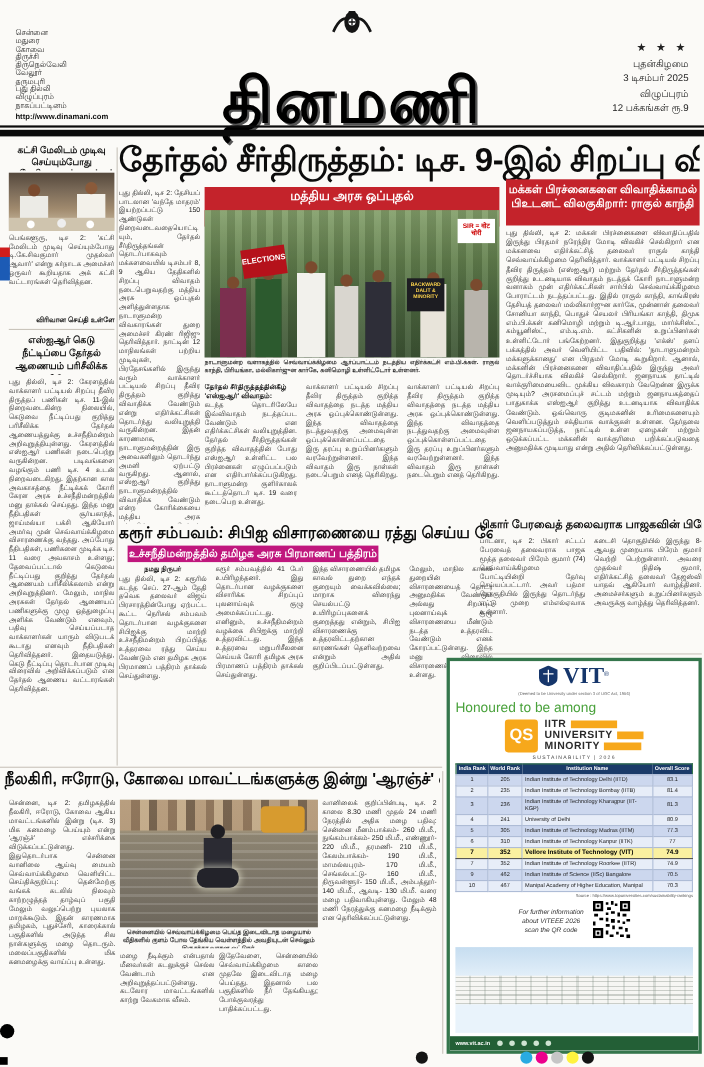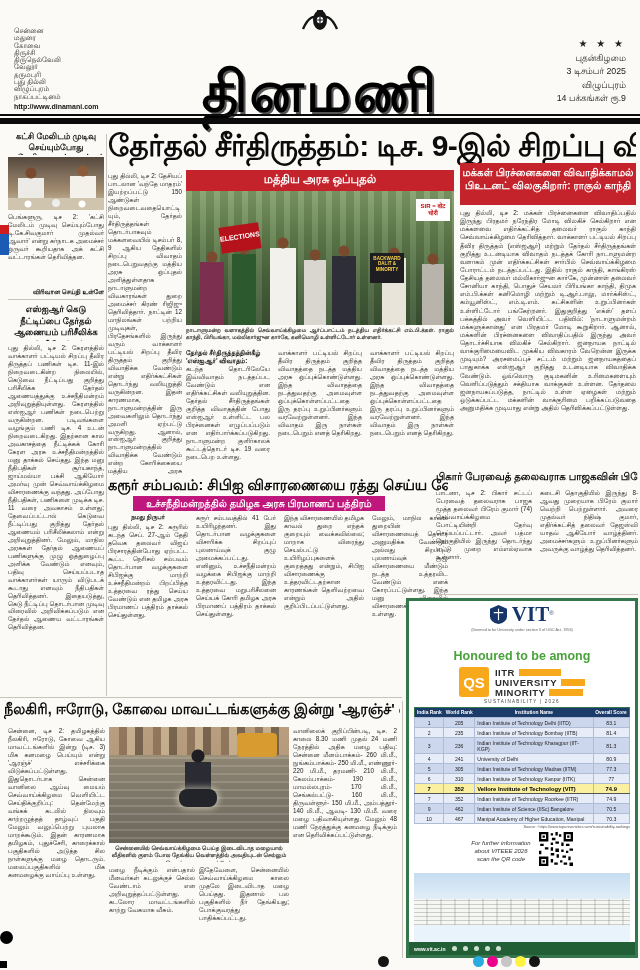--- a/index.html
+++ b/index.html
@@ -28,21 +28,21 @@
   
   .redbox { background: #c4232b; color: #fff; font-weight: bold; text-align: center; overflow: hidden; }
   .magbox { background: #c0177d; color: #fff; font-weight: bold; text-align: center; overflow: hidden; }
   
   #vit-ad { position: absolute; left: 406px; top: 598px; width: 232px; height: 360px;
             background: #fff; border: 3px solid #35764c; overflow: hidden; }
   #vit-ad .inner { padding: 3px 5px 0 5px; }
   .vit-name { font-family: "Liberation Serif", serif; font-size: 21px; font-weight: bold; color: #16366b; line-height: 1; }
   .vit-full { font-size: 7.4px; font-weight: bold; color: #16366b; border-top: 1px solid #16366b; display: inline-block; padding-top: 1px; }
   .vit-deemed { font-size: 3.8px; color: #666; }
-  .honoured { font-size: 12.5px; font-weight: bold; color: #4aa23c; text-align: center; margin-top: 17px; }
+  .honoured { font-size: 12.5px; font-weight: normal; color: #4aa23c; text-align: left; margin-top: 3px; }
   .bigleague { font-size: 16.5px; font-weight: 900; color: #1c512e; text-align: center; letter-spacing: .5px; }
   .qs-box { width: 30px; height: 30px; background: #f7a81b; border-radius: 3px; color: #fff;
             font-weight: 900; font-size: 15px; display: flex; align-items: center; justify-content: center; }
   .qs-line { display: flex; align-items: center; gap: 4px; height: 10px; }
   .qs-word { font-size: 9.5px; font-weight: 900; color: #2b2b2b; letter-spacing: .5px; }
   .qs-bar { height: 7px; background: #f7a81b; }
   .sustain { font-size: 4.6px; letter-spacing: 1.2px; color: #444; text-align: center; margin-top: 2px; }
   table.rank { width: 100%; border-collapse: collapse; margin-top: 3px; border: 1px solid #35764c; }
   table.rank th { background: #1b3b69; color: #fff; font-size: 4.9px; padding: 2px 1px; }
   table.rank td { font-size: 5.1px; padding: 1.5px 2px; border: .5px solid #aebcd6; text-align: center; color: #222; }
@@ -85,21 +85,21 @@
         <path d="M17 12 h6 M20 9 v6" stroke="#151515" stroke-width="1.2"></path>
       </svg>
   </span>
   <div id="logo" class="abs" style="left:150px;top:30px;width:340px;margin-top:34px;">தினமணி</div>
 
   <div id="mast-right" class="abs" style="right:14px;top:36px;width:120px;">
     <div id="mast-stars">★ ★ ★</div>
     <div>புதன்கிழமை</div>
     <div>3 டிசம்பர் 2025</div>
     <div>விழுப்புரம்</div>
-    <div>14 பக்கங்கள் ரூ.9</div>
+    <div>12 பக்கங்கள் ரூ.9</div>
   </div>
   <div class="blackbar" style="top:114px;height:1.5px;"></div>
   <div class="blackbar" style="top:117.5px;height:6px;"></div>
 </div>
 
 <div>
   <div class="abs hd" style="left:8px;top:132px;width:96px;height:23px;font-size:8.2px;line-height:1.3;text-align:center;">கட்சி மேலிடம் முடிவு செய்யும்போது டி.கே.சிவகுமார் முதல்வர் ஆவார்</div>
   <div class="ph" style="left:8px;top:157px;width:96px;height:53px;background:linear-gradient(180deg,#55483c 0%,#7a6a58 30%,#a08a6e 62%,#d3c5aa 100%);">
     <div class="abs" style="left:10px;top:10px;width:26px;height:34px;border-radius:8px 8px 0 0;background:radial-gradient(circle at 50% 6px,#7a4a2e 5px,rgba(0,0,0,0) 6px),linear-gradient(rgba(0,0,0,0) 11px,#ecebe6 11px);"></div>
     <div class="abs" style="left:62px;top:8px;width:26px;height:36px;border-radius:8px 8px 0 0;background:radial-gradient(circle at 50% 6px,#8a5a3a 5px,rgba(0,0,0,0) 6px),linear-gradient(rgba(0,0,0,0) 11px,#f3f1ea 11px);"></div>
@@ -143,21 +143,21 @@
   <div class="col abs" style="left:370px;top:349px;width:84px;height:128px;">வாக்காளர் பட்டியல் சிறப்பு தீவிர திருத்தம் குறித்த விவாதத்தை நடத்த மத்திய அரசு ஒப்புக்கொண்டுள்ளது. இந்த விவாதத்தை நடத்துவதற்கு அமைவுள்ள ஒப்புக்கொள்ளப்பட்டதை இரு தரப்பு உறுப்பினர்களும் வரவேற்றுள்ளனர். இந்த விவாதம் இரு நாள்கள் நடைபெறும் எனத் தெரிகிறது.</div>
 </div>
 
 <div>
   <div class="redbox abs" style="left:460px;top:163px;width:176px;height:42px;font-size:10.2px;line-height:1.32;padding:3px 2px;">மக்கள் பிரச்னைகளை விவாதிக்காமல் பிஉடனட் விலகுகிறார்: ராகுல் காந்தி</div>
   <div class="col abs" style="left:460px;top:209px;width:176px;height:266px;font-size:6.4px;">புது தில்லி, டிச 2: மக்கள் பிரச்னைகளை விவாதிப்பதில் இருந்து பிரதமர் நரேந்திர மோடி விலகிச் செல்கிறார் என மக்களவை எதிர்க்கட்சித் தலைவர் ராகுல் காந்தி செவ்வாய்க்கிழமை தெரிவித்தார். வாக்காளர் பட்டியல் சிறப்பு தீவிர திருத்தம் (எஸ்ஐஆர்) மற்றும் தேர்தல் சீர்திருத்தங்கள் குறித்து உடனடியாக விவாதம் நடத்தக் கோரி நாடாளுமன்ற வளாகம் முன் எதிர்க்கட்சிகள் சார்பில் செவ்வாய்க்கிழமை போராட்டம் நடத்தப்பட்டது. இதில் ராகுல் காந்தி, காங்கிரஸ் தேசியத் தலைவர் மல்லிகார்ஜுன கார்கே, முன்னாள் தலைவர் சோனியா காந்தி, பொதுச் செயலர் பிரியங்கா காந்தி, திமுக எம்.பி.க்கள் கனிமொழி மற்றும் டி.ஆர்.பாலு, மார்க்சிஸ்ட், கம்யூனிஸ்ட், எம்.டி.எம். கட்சிகளின் உறுப்பினர்கள் உள்ளிட்டோர் பங்கேற்றனர். இதுகுறித்து 'எக்ஸ்' தளப் பக்கத்தில் அவர் வெளியிட்ட பதிவில்: 'நாடாளுமன்றம் மக்களுக்கானது' என பிரதமர் மோடி கூறுகிறார். ஆனால், மக்களின் பிரச்னைகளை விவாதிப்பதில் இருந்து அவர் தொடர்ச்சியாக விலகிச் செல்கிறார். ஜனநாயக நாட்டில் வாக்குரிமையைவிட முக்கிய விவகாரம் வேறென்ன இருக்க முடியும்? அரசமைப்புச் சட்டம் மற்றும் ஜனநாயகத்தைப் பாதுகாக்க எஸ்ஐஆர் குறித்து உடனடியாக விவாதிக்க வேண்டும். ஒவ்வொரு குடிமகனின் உரிமைகளையும் வெளிப்படுத்தும் சக்தியாக வாக்குகள் உள்ளன. தேர்தலை ஜனநாயகப்படுத்த, நாட்டில் உள்ள ஏழைகள் மற்றும் ஒடுக்கப்பட்ட மக்களின் வாக்குரிமை பறிக்கப்படுவதை அனுமதிக்க முடியாது என்று அதில் தெரிவிக்கப்பட்டுள்ளது.</div>
 </div>
 
 <div>
   <div class="abs hd" style="left:108px;top:477px;width:340px;height:18px;font-size:14.5px;text-align:center;white-space:nowrap;">கரூர் சம்பவம்: சிபிஐ விசாரணையை ரத்து செய்ய வேண்டும்</div>
-  <div class="magbox abs" style="left:133px;top:496px;width:252px;height:15px;font-size:9.8px;line-height:15px;">உச்சநீதிமன்றத்தில் தமிழக அரசு பிரமாணப் பத்திரம்</div>
+  <div class="magbox abs" style="left:116px;top:496px;width:228px;height:15px;font-size:9.8px;line-height:15px;">உச்சநீதிமன்றத்தில் தமிழக அரசு பிரமாணப் பத்திரம்</div>
   <div class="abs" style="left:108px;top:514px;width:80px;font-size:6px;font-weight:bold;text-align:center;">நமது நிருபர்</div>
   <div class="col abs" style="left:108px;top:523px;width:80px;height:174px;">புது தில்லி, டிச 2: கரூரில் கடந்த செப். 27-ஆம் தேதி தவெக தலைவர் விஜய் பிரசாரத்தின்போது ஏற்பட்ட கூட்ட நெரிசல் சம்பவம் தொடர்பான வழக்குகளை சிபிஐக்கு மாற்றி உச்சநீதிமன்றம் பிறப்பித்த உத்தரவை ரத்து செய்ய வேண்டும் என தமிழக அரசு பிரமாணப் பத்திரம் தாக்கல் செய்துள்ளது.</div>
   <div class="col abs" style="left:196px;top:514px;width:80px;height:183px;">கரூர் சம்பவத்தில் 41 பேர் உயிரிழந்தனர். இது தொடர்பான வழக்குகளை விசாரிக்க சிறப்புப் புலனாய்வுக் குழு அமைக்கப்பட்டது. எனினும், உச்சநீதிமன்றம் வழக்கை சிபிஐக்கு மாற்றி உத்தரவிட்டது. இந்த உத்தரவை மறுபரிசீலனை செய்யக் கோரி தமிழக அரசு பிரமாணப் பத்திரம் தாக்கல் செய்துள்ளது.</div>
   <div class="col abs" style="left:284px;top:514px;width:80px;height:183px;">இந்த விசாரணையில் தமிழக காவல் துறை எந்தக் குறையும் வைக்கவில்லை; மாறாக விரைந்து செயல்பட்டு உயிரிழப்புகளைக் குறைத்தது என்றும், சிபிஐ விசாரணைக்கு உத்தரவிட்டதற்கான காரணங்கள் தெளிவற்றவை என்றும் அதில் குறிப்பிடப்பட்டுள்ளது.</div>
   <div class="col abs" style="left:372px;top:514px;width:76px;height:183px;">மேலும், மாநில காவல் துறையின் விசாரணையைத் தொடர அனுமதிக்க வேண்டும் அல்லது சிறப்புப் புலனாய்வுக் குழு விசாரணையை மீண்டும் நடத்த உத்தரவிட வேண்டும் எனக் கோரப்பட்டுள்ளது. இந்த மனு விரைவில் விசாரணைக்கு வர உள்ளது.</div>
 </div>
 
 <div>
   <div class="abs hd" style="left:436px;top:471px;width:202px;height:14px;font-size:10.2px;white-space:nowrap;">பிகார் பேரவைத் தலைவராக பாஜகவின் பிரேம் குமார்</div>
   <div class="col abs" style="left:436px;top:489px;width:96px;height:102px;">பாட்னா, டிச 2: பிகார் சட்டப் பேரவைத் தலைவராக பாஜக மூத்த தலைவர் பிரேம் குமார் (74) செவ்வாய்க்கிழமை போட்டியின்றி தேர்வு செய்யப்பட்டார். அவர் பத்மா தொகுதியில் இருந்து தொடர்ந்து எட்டு முறை எம்எல்ஏவாக உள்ளார்.</div>

